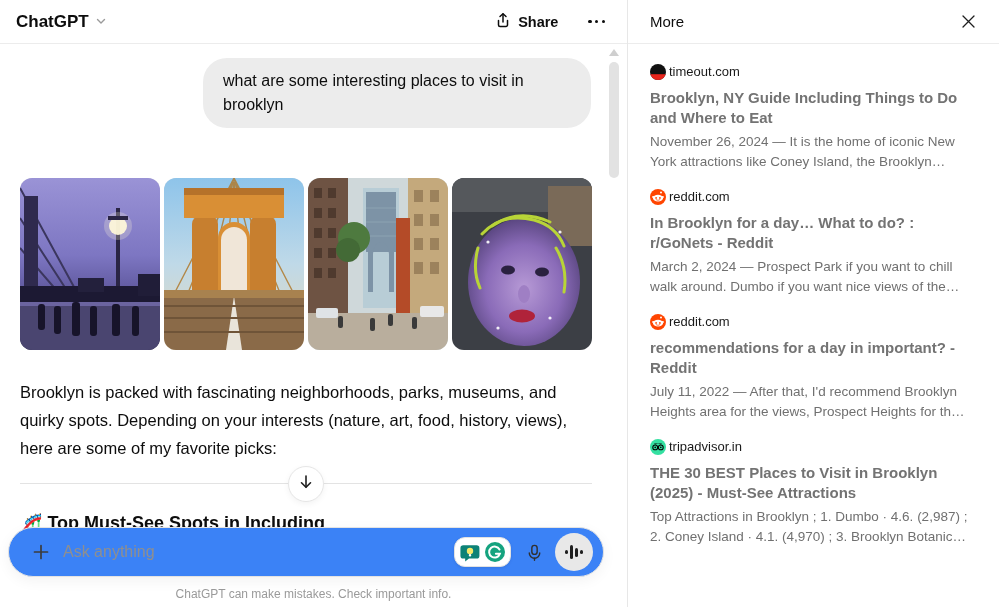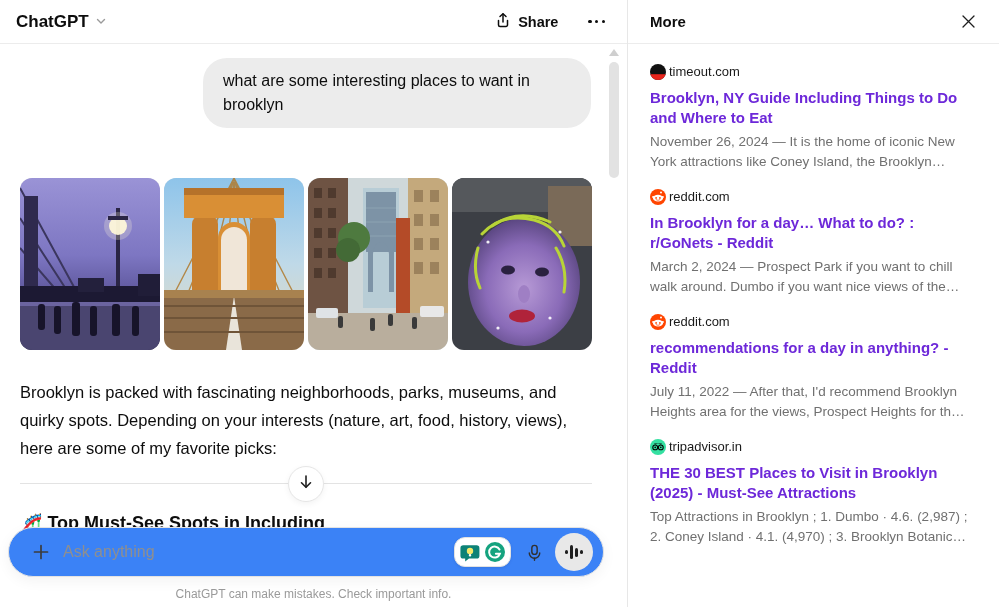--- a/index.html
+++ b/index.html
@@ -64,30 +64,30 @@
   .chat-scrollbar-arrow { position:absolute; top:49px; right:8px; width:0; height:0;
     border-left:5px solid transparent; border-right:5px solid transparent;
     border-bottom:7px solid #cfcfcf; cursor:pointer; }
   .chat-scrollbar-thumb { position:absolute; top:62px; right:8px; width:10px; height:116px;
     border-radius:5px; background:#e2e2e2; cursor:pointer; }
 
   
   .sources-col { position:relative; width:371px; height:607px; }
   .sources-header { height:44px; display:flex; align-items:center; justify-content:space-between;
     padding:0 18px 0 22px; border-bottom:1px solid #ececec; }
-  .sources-title { font-size:15px; font-weight:700; }
+  .sources-title { font-size:15px; font-weight:400; }
   .close-btn { width:26px; height:26px; display:flex; align-items:center; justify-content:center;
     cursor:pointer; }
 
   .sources-list { padding:20px 24px 0 22px; }
   .src-item { margin-bottom:18px; cursor:pointer; }
   .src-head { display:flex; align-items:flex-start; gap:3px; height:18px; }
   .fav { width:16px; height:16px; flex:0 0 auto; display:flex; }
   .src-domain { font-size:13px; color:#1a1a1a; }
-  .src-title { margin-top:6px; font-size:15px; font-weight:700; line-height:20px; color:#6d28d9; }
+  .src-title { margin-top:6px; font-size:15px; font-weight:700; line-height:20px; color:#737373; }
   .src-snippet { margin-top:4px; font-size:13.5px; line-height:19.5px; color:#707070; }
   .src-item.yt { margin-bottom:34px; }
 </style>
 </head>
 <body>
 
 <div class="app">
 
   <div class="chat-col">
 
@@ -113,21 +113,21 @@
         </div>
         <div class="dots">
             <i></i>
             <i></i>
             <i></i>
           </div>
       </div>
     </div>
 
     <div class="chat-body">
-      <div class="user-bubble">what are some interesting places to want in brooklyn</div>
+      <div class="user-bubble">what are some interesting places to visit in brooklyn</div>
 
       <div class="images-row">
         <div class="thumb" aria-label="Brooklyn Bridge promenade at dusk with purple sky, lamp post and people walking">
           <svg viewBox="0 0 140 172" preserveAspectRatio="none">
             <defs>
                 <linearGradient id="g1" x1="0" y1="0" x2="0" y2="1">
               <stop offset="0" stop-color="#9a93d6"></stop>
                   <stop offset=".45" stop-color="#7d76c2"></stop>
               <stop offset=".68" stop-color="#5d569b"></stop>
                   <stop offset="1" stop-color="#262241"></stop>
@@ -381,21 +381,21 @@
                 <circle cx="3.2" cy="8" r="1.1" fill="#fff"></circle>
                 <circle cx="12.8" cy="8" r="1.1" fill="#fff"></circle>
                 <circle cx="11" cy="3.6" r="1" fill="#fff"></circle>
                 <circle cx="6.1" cy="8.9" r=".9" fill="#ff4500"></circle>
                 <circle cx="9.9" cy="8.9" r=".9" fill="#ff4500"></circle>
                 <path d="M6.2 10.8 q1.8 1.3 3.6 0" stroke="#ff4500" stroke-width=".7" fill="none" stroke-linecap="round"></path>
               </svg>
           </span>
           <span class="src-domain">reddit.com</span>
         </div>
-        <div class="src-title">recommendations for a day in anything? - Reddit</div>
+        <div class="src-title">recommendations for a day in important? - Reddit</div>
         <div class="src-snippet">July 11, 2022 — After that, I'd recommend Brooklyn Heights area for the views, Prospect Heights for th…</div>
       </div>
 
       <div class="src-item">
         <div class="src-head">
           <span class="fav">
             <svg width="16" height="16" viewBox="0 0 16 16">
                 <circle cx="8" cy="8" r="8" fill="#34e0a1"></circle>
                 <circle cx="5.2" cy="8.4" r="2.4" fill="none" stroke="#000" stroke-width="1.1"></circle>
                 <circle cx="10.8" cy="8.4" r="2.4" fill="none" stroke="#000" stroke-width="1.1"></circle>

